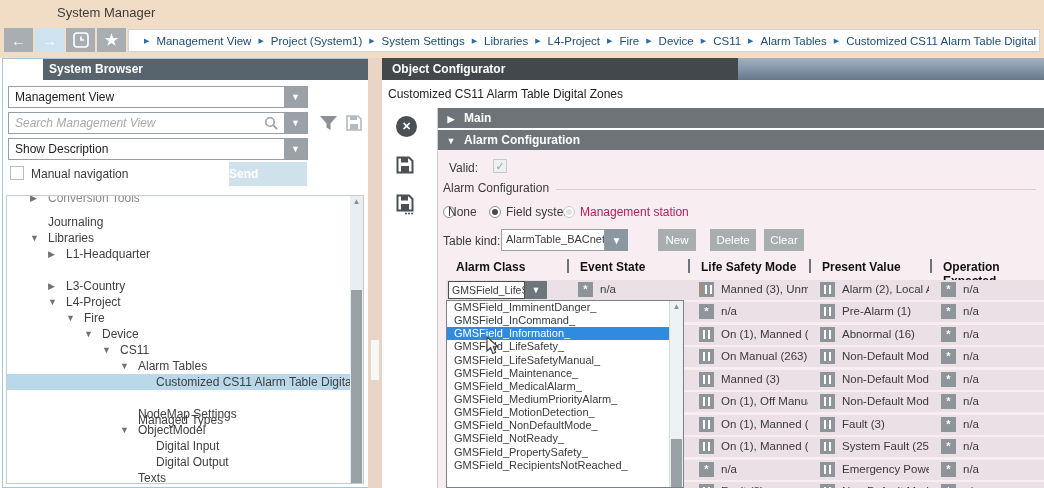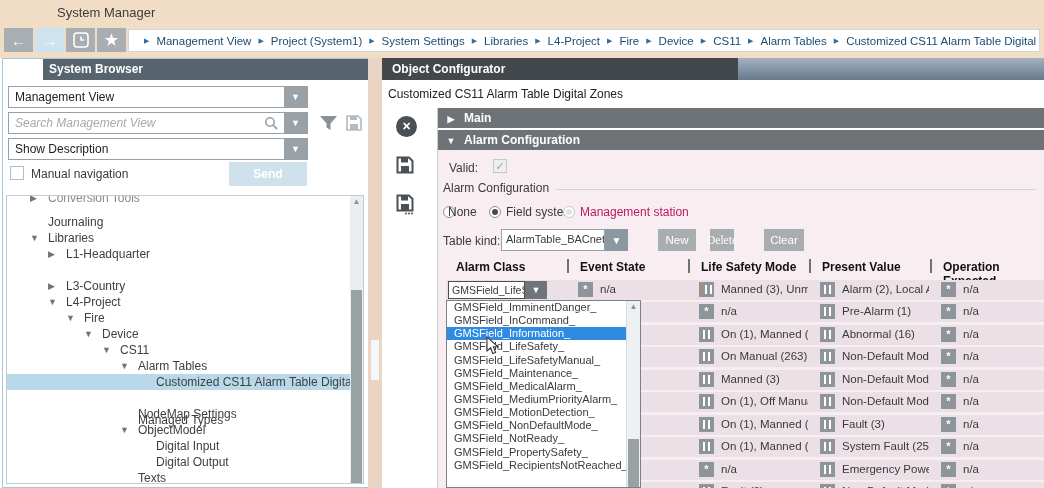--- a/index.html
+++ b/index.html
@@ -24,21 +24,21 @@
   .sb-panel{left:2px;top:58px;width:366px;height:428px;border:1px solid #a9c6d9;background:#fff;}
   .sb-header{position:absolute;left:0;top:0;right:0;height:21px;background:#57646e;color:#fff;
         font-weight:bold;line-height:21px;padding-left:6px;margin-left:40px;}
   .fld{position:absolute;background:#fff;border:1px solid #98a0a6;box-sizing:border-box;height:22px;}
   .fld .txt{position:absolute;left:6px;top:3px;color:#1d1d1d;}
   .fld .ph{color:#a9a9a9;font-style:italic;}
   .drop-btn{position:absolute;right:0;top:0;bottom:0;width:23px;background:#9aa2a8;color:#fff;
         display:flex;align-items:center;justify-content:center;font-size:9px;}
   .chk{position:absolute;width:14px;height:14px;background:#fff;border:1px solid #b6bdc1;box-sizing:border-box;}
   .send-btn{position:absolute;background:#cfe2ec;color:#fff;font-weight:bold;display:flex;
-        align-items:center;justify-content:center;}
+        align-items:center;justify-content:flex-start;}
   .treebox{position:absolute;left:3px;top:136px;width:358px;height:289px;border:1px solid #c3ccd1;
         overflow:hidden;box-sizing:border-box;background:#fff;}
   .tree-row{position:absolute;height:16px;line-height:16px;white-space:nowrap;color:#404040;width:100%;}
   .tree-row.sel{background:#b9d9ea;}
   .tree-arrow{position:absolute;top:0;font-size:9px;color:#6e7478;}
   .tree-label{position:absolute;top:0;}
   .tree-row.clipped{color:#8a8a8a;}
   .vscroll{position:absolute;top:0;bottom:0;width:13px;background:#e9eef1;}
   .vscroll .up{position:absolute;top:0;left:0;right:0;height:12px;color:#8a9196;font-size:8px;
         text-align:center;line-height:12px;}
@@ -77,21 +77,21 @@
   .cell-badge{position:absolute;top:2px;width:15px;height:15px;background:#8e959a;color:#fff;
         display:flex;align-items:center;justify-content:center;}
   .cell-badge .bar{display:inline-block;width:2px;height:9px;background:#fff;margin:0 1.5px;}
   .cell-badge .star{font-size:11px;font-weight:bold;line-height:15px;}
   .cell-badge .warn{color:#ef7b24;font-weight:bold;font-size:10px;margin-right:1px;}
   .cell-text{position:absolute;top:3px;font-size:11.5px;color:#3a3a3a;white-space:nowrap;overflow:hidden;}
   .combo-fld{position:absolute;background:#fff;border:1px solid #4d4d4d;box-sizing:border-box;
         font-size:10.5px;white-space:nowrap;overflow:hidden;padding:2px 0 0 3px;}
   .combo-btn{position:absolute;background:#6f767b;color:#fff;display:flex;align-items:center;
         justify-content:center;font-size:9px;}
-  .ddlist{left:446px;top:300px;width:195px;height:188px;background:#fff;border:1px solid #7a8287;
+  .ddlist{left:446px;top:300px;width:238px;height:188px;background:#fff;border:1px solid #7a8287;
         box-sizing:border-box;z-index:5;overflow:hidden;}
   .dditem{position:relative;height:13.15px;line-height:13.15px;font-size:11px;padding-left:7px;
         white-space:nowrap;color:#3a3a3a;}
   .dditem.hl{background:#2f8be0;color:#fff;}
   .dd-scroll{position:absolute;right:0;top:0;bottom:0;width:13px;background:#eef1f3;border-left:1px solid #d8dcde;}
   .cursor{left:486px;top:336px;z-index:6;}
   svg{display:block;}
 </style>
 </head>
 <body>
@@ -317,21 +317,21 @@
 
   <span class="abs" style="left:443px;top:234px;">Table kind:</span>
   <div class="abs" style="left:501px;top:229px;width:104px;height:22px;background:#fff;border:1px solid #9aa1a6;box-sizing:border-box;font-size:11px;padding:3px 0 0 4px;white-space:nowrap;overflow:hidden;">
     <span>AlarmTable_BACnet_FS20</span>
   </div>
   <div class="abs" style="left:605px;top:229px;width:23px;height:22px;background:#8b98a2;color:#fff;display:flex;align-items:center;justify-content:center;font-size:10px;">
     <span>▼</span>
   </div>
   <div id="action-buttons">
       <div class="gbtn" style="left: 658px; width: 38px;">New</div>
-      <div class="gbtn" style="left: 710px; width: 24px; font-family: Liberation Serif, serif;">Delete</div>
+      <div class="gbtn" style="left: 710px; width: 46px;">Delete</div>
       <div class="gbtn" style="left: 764px; width: 40px;">Clear</div>
     </div>
 
   <div id="alarm-table">
       <div class="th" style="left: 456px;">Alarm Class</div>
       <div class="th-div" style="left: 567px;"></div>
       <div class="th" style="left: 580px;">Event State</div>
       <div class="th-div" style="left: 688px;"></div>
       <div class="th" style="left: 701px;">Life Safety Mode</div>
       <div class="th-div" style="left: 809px;"></div>

